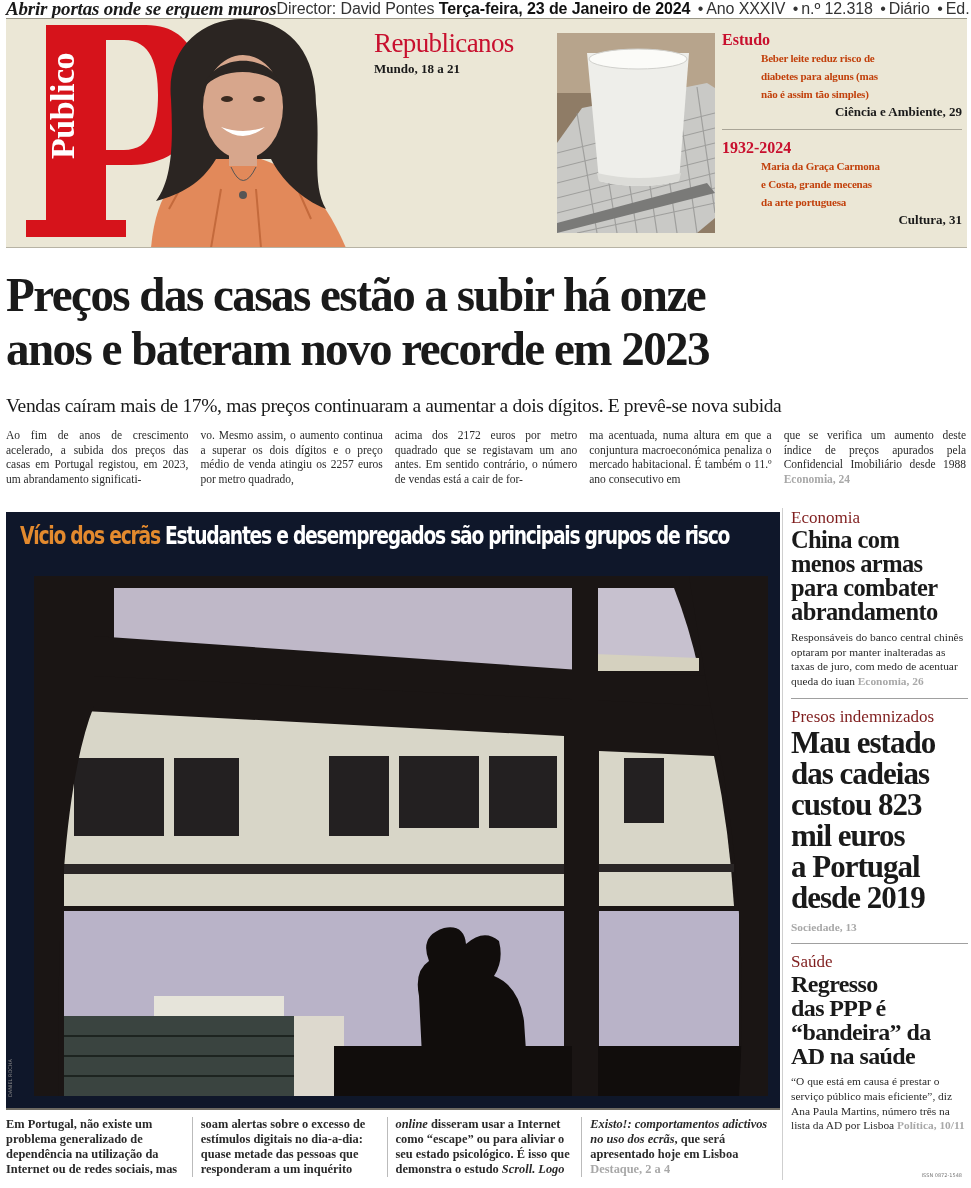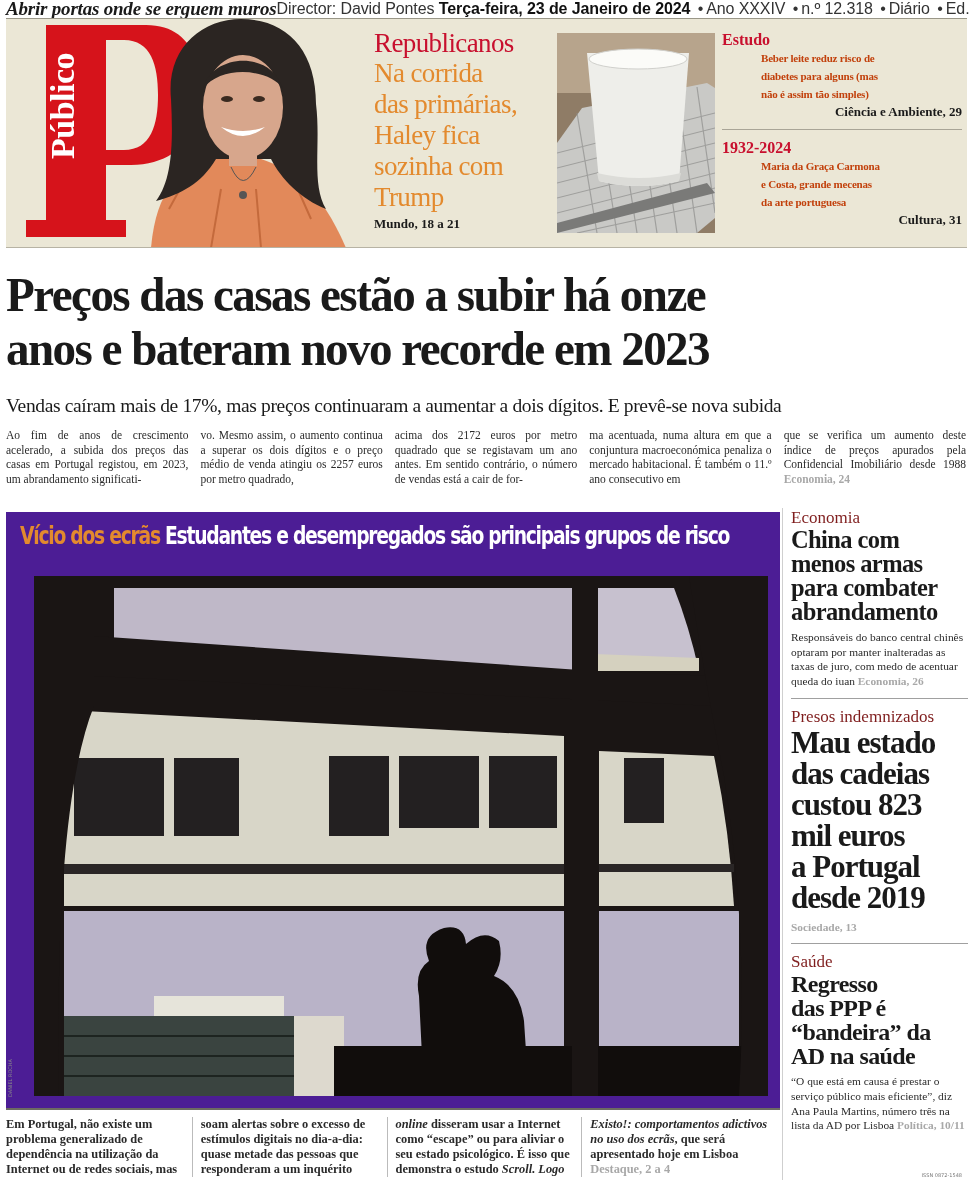--- a/index.html
+++ b/index.html
@@ -35,21 +35,21 @@
 
   
   .headline { position: absolute; left: 6px; top: 268px; width: 960px; font-family: "Liberation Serif", serif; font-weight: bold; font-size: 49px; line-height: 54px; letter-spacing: -1.6px; color: #1a1a1a; transform: scaleX(0.96); transform-origin: left top; white-space: nowrap; }
   .deck { position: absolute; left: 6px; top: 394px; width: 960px; font-family: "Liberation Serif", serif; font-size: 19.5px; line-height: 24px; letter-spacing: -0.35px; color: #1a1a1a; white-space: nowrap; }
 
   .cols5 { position: absolute; left: 6px; top: 428px; width: 960px; display: flex; gap: 12px; }
   .cols5 .col { flex: 1; font-family: "Liberation Serif", serif; font-size: 11.5px; line-height: 14.6px; color: #2a2a2a; text-align: justify; }
   .grey-ref { color: #a8a8a8; font-weight: bold; }
 
   
-  .feature { position: absolute; left: 6px; top: 512px; width: 774px; height: 596px; background: #4c1d95; }
+  .feature { position: absolute; left: 6px; top: 512px; width: 774px; height: 596px; background: #0f172a; }
   .feature-title { position: absolute; left: 14px; top: 10px; font-family: "DejaVu Sans", sans-serif; font-weight: bold; font-size: 24px; letter-spacing: -1.6px; transform: scaleX(0.78); transform-origin: left top; white-space: nowrap; }
   .feature-title .kick { color: #e38a2e; }
   .feature-title .txt { color: #ffffff; }
   .credit { position: absolute; left: 1px; top: 585px; transform-origin: left top; transform: rotate(-90deg); font-family: "DejaVu Sans", sans-serif; font-size: 5px; color: #888; white-space: nowrap; }
   .photo { position: absolute; left: 28px; top: 64px; width: 734px; height: 520px; }
 
   .feature-rule { position: absolute; left: 6px; top: 1108px; width: 774px; height: 2px; background: #6d6a62; }
   .cols4 { position: absolute; left: 6px; top: 1117px; width: 770px; display: flex; }
   .cols4 .col { flex: 1; font-family: "Liberation Serif", serif; font-weight: bold; font-size: 12.4px; line-height: 15px; color: #2a2a2a; padding: 0 8px; border-left: 1px solid #bbb; }
   .cols4 .col:first-child { border-left: none; padding-left: 0; }
@@ -96,27 +96,20 @@
     <path d="M110 108 Q132 126 154 108 Q132 116 110 108 Z" fill="#fff"></path>
     <ellipse cx="116" cy="80" rx="6" ry="3" fill="#3a2a20"></ellipse>
     <ellipse cx="148" cy="80" rx="6" ry="3" fill="#3a2a20"></ellipse>
     <rect x="118" y="135" width="28" height="12" fill="#d7a68c"></rect>
     <path d="M120 148 Q132 175 145 148" stroke="#555" stroke-width="1" fill="none"></path>
     <circle cx="132" cy="176" r="4" fill="#555"></circle>
   </svg>
 
   <div class="teaser1">
     <div class="kicker kicker-red">Republicanos</div>
-    <div class="head">
-      <div>Na corrida</div>
-      <div>das primárias,</div>
-      <div>Haley fica</div>
-      <div>sozinha com</div>
-      <div>Trump</div>
-    </div>
     <div class="ref">Mundo, 18 a 21</div>
   </div>
 
   <svg class="milk" viewBox="0 0 158 200">
     <rect width="158" height="200" fill="#8f7c66"></rect>
     <rect width="158" height="60" fill="#b7a48c"></rect>
     <path d="M0 110 L25 75 L150 50 L158 55 L158 185 L140 200 L0 200 Z" fill="#c9c9c6"></path>
     <g stroke="#8e8e8c" stroke-width="1.2" opacity="0.7">
       <path d="M0 120 L158 80 M0 135 L158 95 M0 150 L158 110 M0 165 L158 125 M0 180 L158 140 M0 195 L158 155 M20 200 L158 170"></path>
       <path d="M20 80 L40 200 M40 75 L60 200 M60 70 L80 200 M80 66 L100 200 M100 62 L120 200 M120 58 L140 200 M140 54 L158 180"></path>

